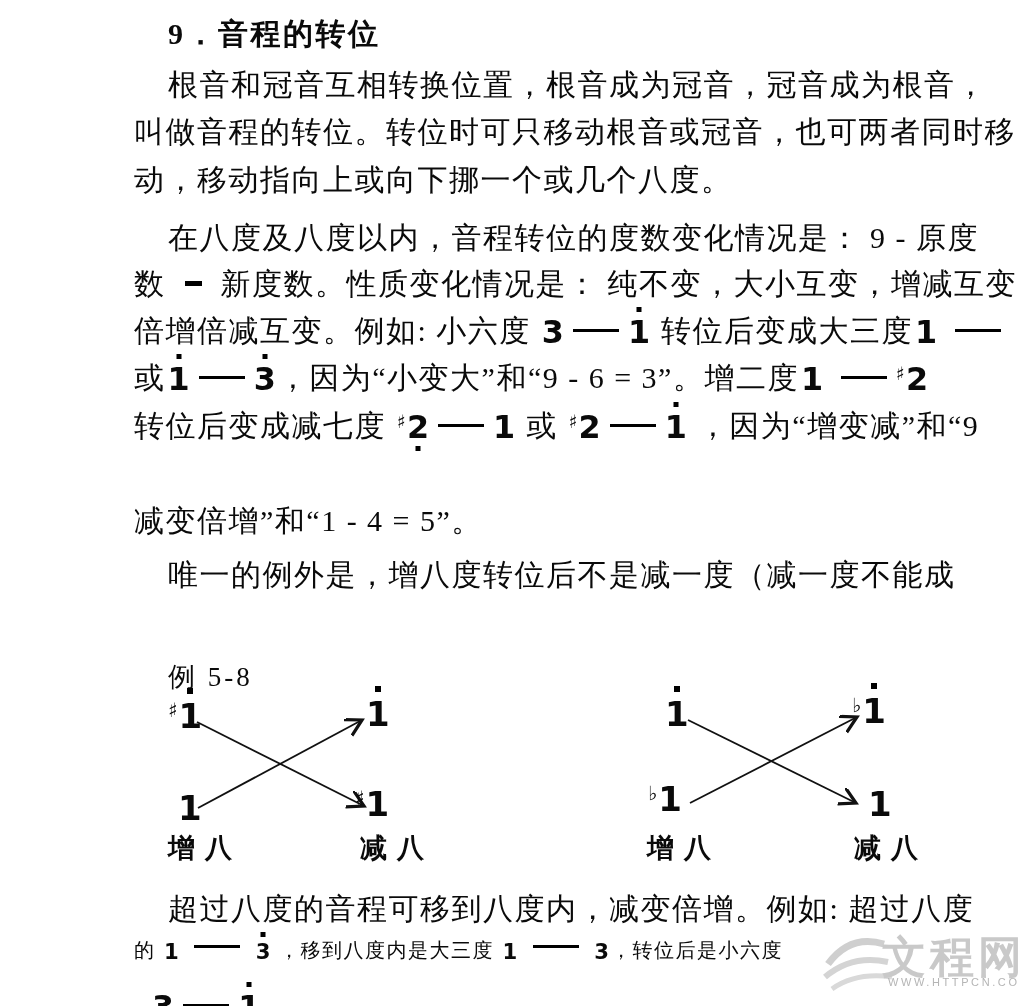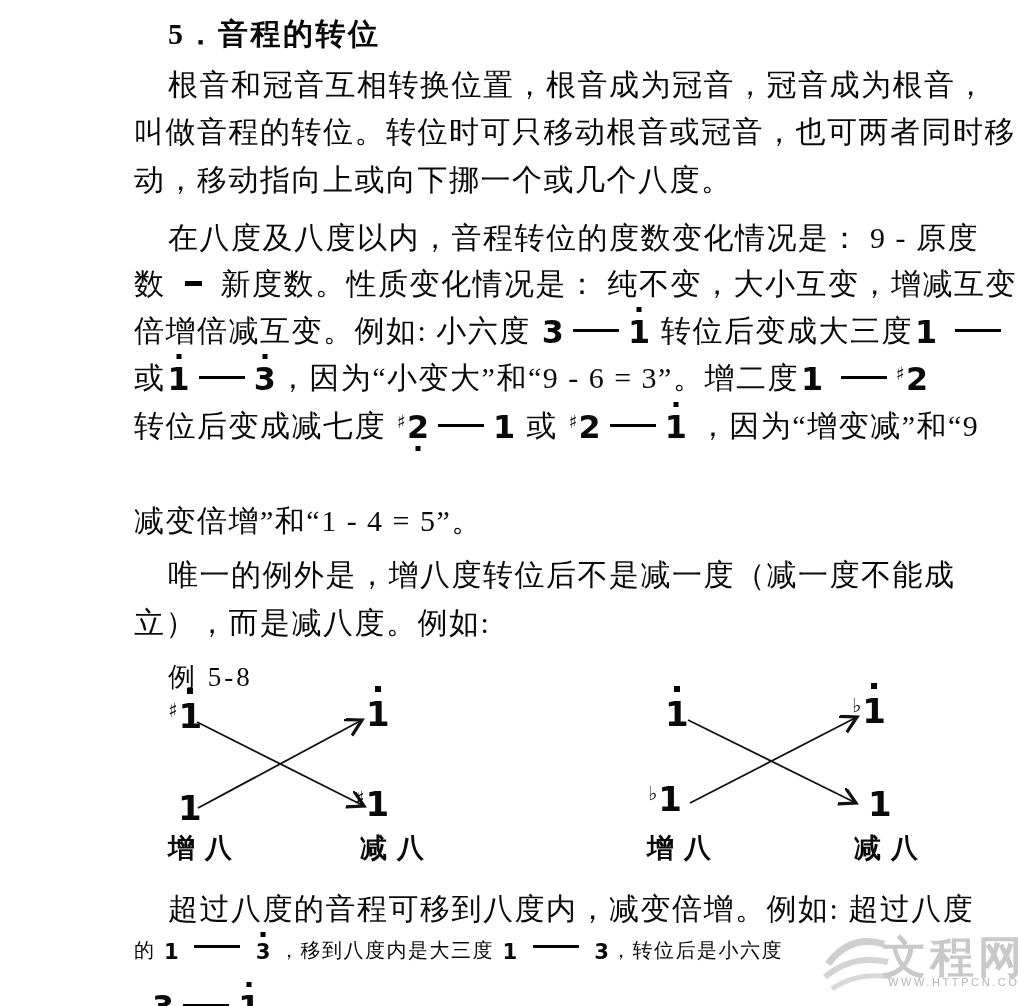--- a/index.html
+++ b/index.html
@@ -90,32 +90,31 @@
   <div class="watermark">
     <svg class="wm-logo" width="84" height="72" viewBox="0 0 84 72">
       <path d="M8,38 Q30,8 64,18" stroke="#cfcfcf" stroke-width="7" fill="none"></path>
       <path d="M5,51 Q32,28 68,36" stroke="#d4d4d4" stroke-width="6" fill="none"></path>
       <path d="M12,63 Q36,46 72,51" stroke="#d9d9d9" stroke-width="5" fill="none"></path>
     </svg>
     <div class="wm-chars">文程网</div>
     <div class="wm-url">WWW.HTTPCN.COM</div>
   </div>
 
-  <div class="line l0">5．音程的转位</div>
+  <div class="line l0">9．音程的转位</div>
   <div class="line l2">叫做音程的转位。转位时可只移动根音或冠音，也可两者同时移</div>
   <div class="line l1">根音和冠音互相转换位置，根音成为冠音，冠音成为根音，</div>
   <div class="line l3">动，移动指向上或向下挪一个或几个八度。</div>
   <div class="line l4">在八度及八度以内，音程转位的度数变化情况是： 9 - 原度</div>
   <div class="line l5">数 <span class="hbar"></span> 新度数。性质变化情况是： 纯不变，大小互变，增减互变，</div>
   <div class="line l6">倍增倍减互变。例如: 小六度 <span class="note"><span class="numwrap">3</span></span><span class="ndash"></span><span class="note"><span class="numwrap">1<span class="dot above"></span></span></span> 转位后变成大三度<span class="note"><span class="numwrap">1</span></span> <span class="ndash"></span> </div>
   <div class="line l7">或<span class="note"><span class="numwrap">1<span class="dot above"></span></span></span><span class="ndash"></span><span class="note"><span class="numwrap">3<span class="dot above"></span></span></span>，因为“小变大”和“9 - 6 = 3”。增二度<span class="note"><span class="numwrap">1</span></span> <span class="ndash"></span><span class="note"><span class="acc">♯</span><span class="numwrap">2</span></span></div>
   <div class="line l8">转位后变成减七度 <span class="note"><span class="acc">♯</span><span class="numwrap">2<span class="dot below"></span></span></span><span class="ndash"></span><span class="note"><span class="numwrap">1</span></span> 或 <span class="note"><span class="acc">♯</span><span class="numwrap">2</span></span><span class="ndash"></span><span class="note"><span class="numwrap">1<span class="dot above"></span></span></span> ，因为“增变减”和“9</div>
   <div class="line l10">减变倍增”和“1 - 4 = 5”。</div>
   <div class="line l11">唯一的例外是，增八度转位后不是减一度（减一度不能成</div>
-  <div class="line l12">立），而是减八度。例如:</div>
   <div class="line l13">例 5-8</div>
   <div class="line l14">超过八度的音程可移到八度内，减变倍增。例如: 超过八度</div>
   <div class="line l15">的 <span class="note"><span class="numwrap">1</span></span> <span class="ndash"></span> <span class="note"><span class="numwrap">3<span class="dot above"></span></span></span> ，移到八度内是大三度 <span class="note"><span class="numwrap">1</span></span> <span class="ndash"></span> <span class="note"><span class="numwrap">3</span></span>，转位后是小六度</div>
   <div class="line l16"><span class="note"><span class="numwrap">3</span></span><span class="ndash"></span><span class="note"><span class="numwrap">1<span class="dot above"></span></span></span></div>
 
   <div class="diagram" id="diagram-left">
     <svg class="arrows" width="300" height="185" viewBox="0 0 300 185">
       <defs>
         <marker id="ahL" markerWidth="13" markerHeight="12" refX="9" refY="5" orient="auto">
           <path d="M0,0 L9,5 L0,10" fill="none" stroke="#111" stroke-width="1.8"></path>

